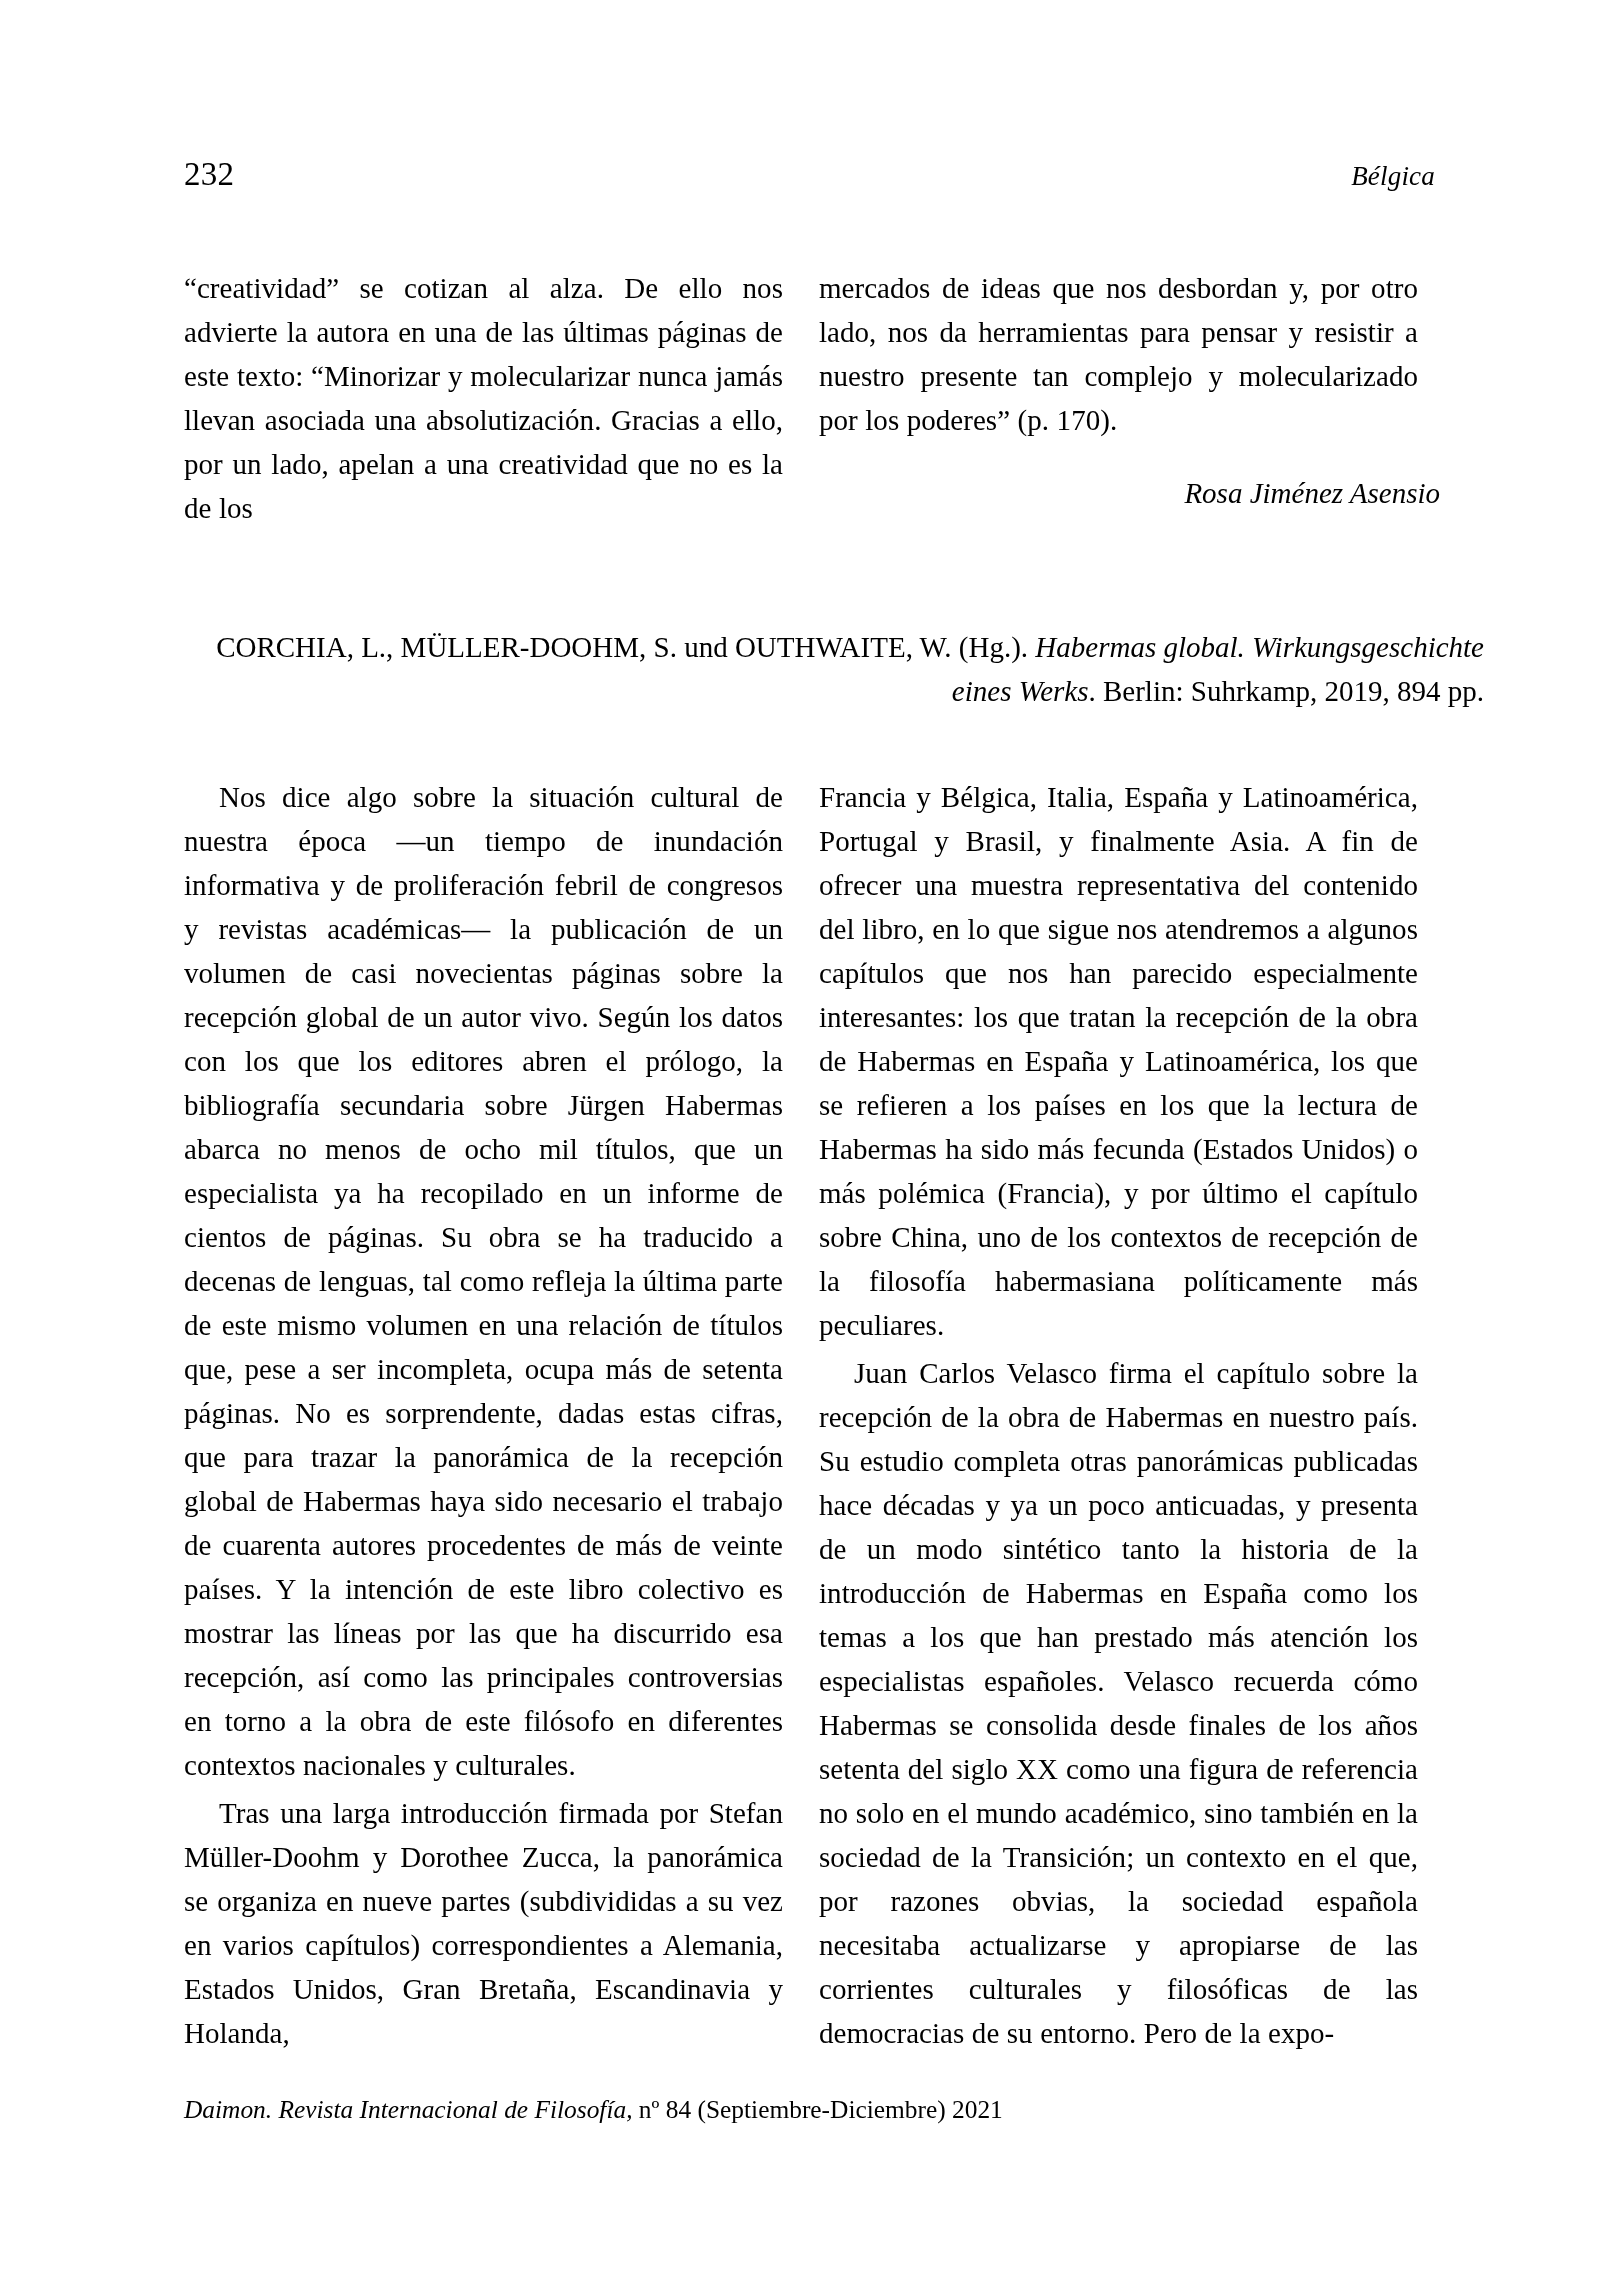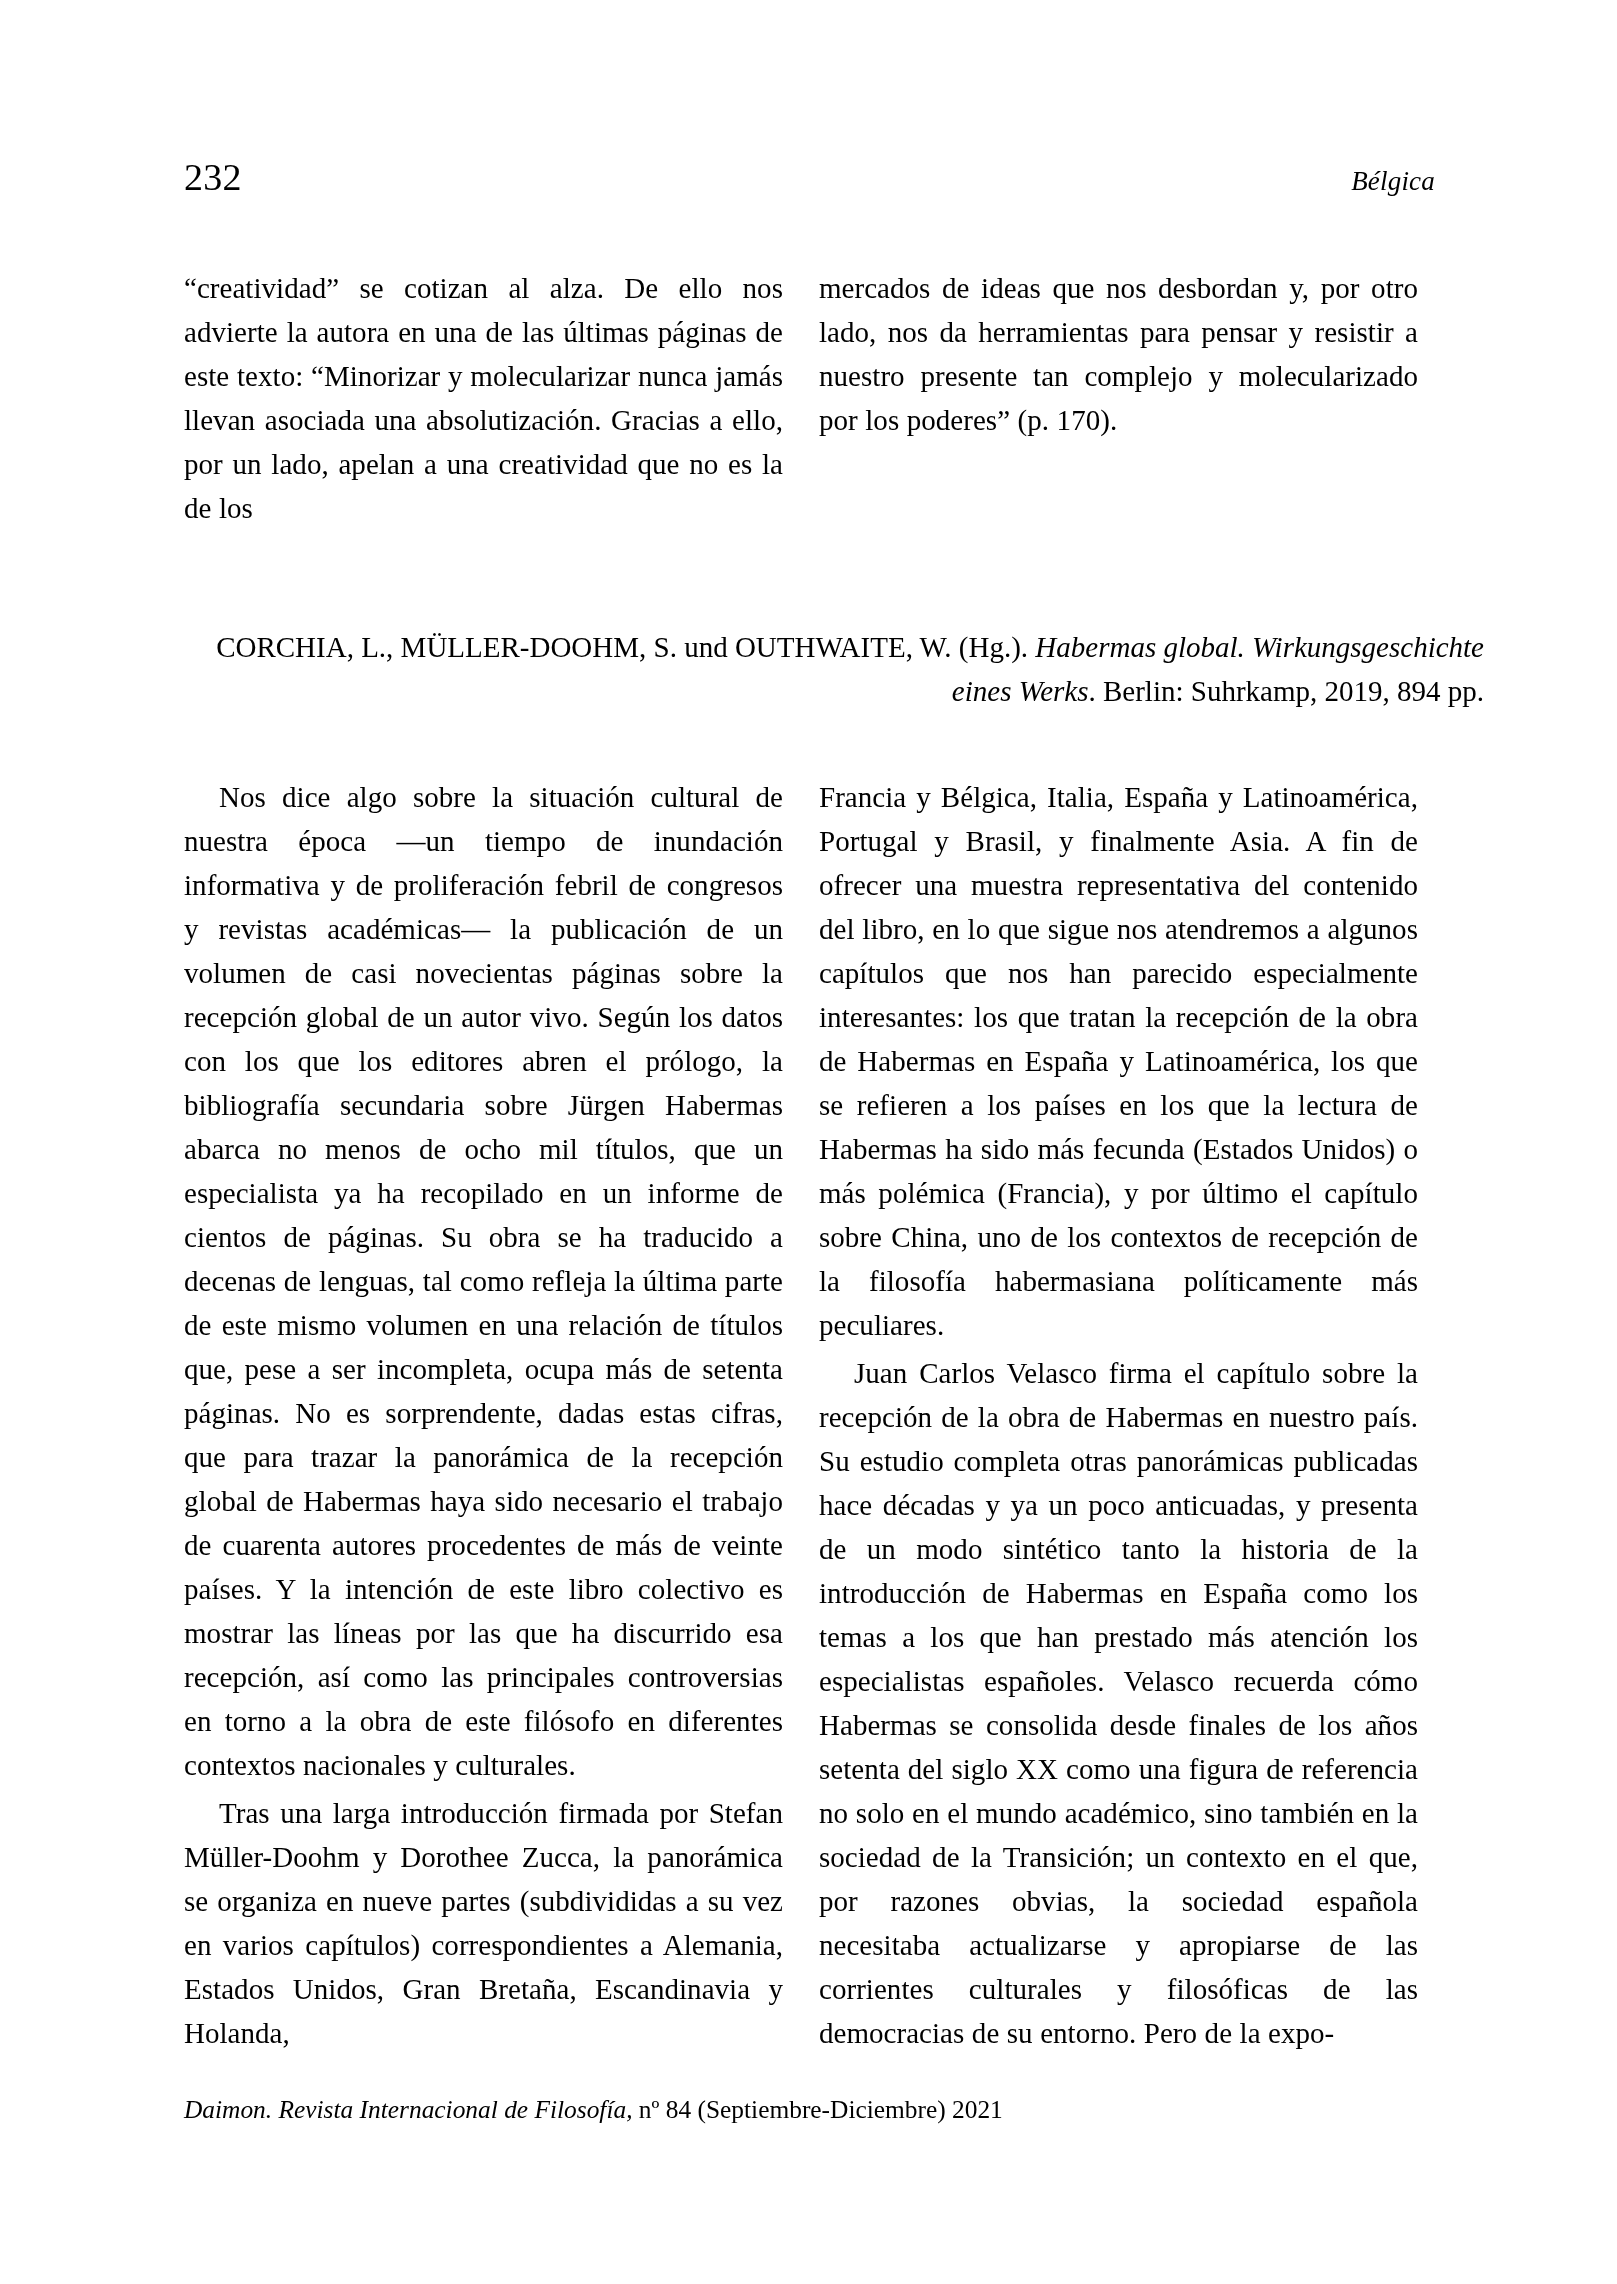--- a/index.html
+++ b/index.html
@@ -31,21 +31,21 @@
     position: absolute;
     left: 184px;
     top: 158px;
     width: 1251px;
     height: 47px;
     display: flex;
     align-items: baseline;
     justify-content: space-between;
   }
   .folio {
-    font-size: 38px;
+    font-size: 33px;
     line-height: 1;
     letter-spacing: 0.2px;
   }
   .running-title {
     font-style: italic;
     font-size: 27px;
     line-height: 1;
     letter-spacing: 0.2px;
   }
 
@@ -134,20 +134,21 @@
 
   <div class="cols" id="tail-block">
     <div class="col">
       <p class="body">“creatividad” se cotizan al alza. De ello nos advierte la autora en una de las últimas páginas de este texto: “Minorizar y molecularizar nunca jamás llevan asociada una absolutización. Gracias a ello, por un lado, apelan a una creatividad que no es la de los</p>
     </div>
     <div class="col">
       <p class="body">mercados de ideas que nos desbordan y, por otro lado, nos da herramientas para pensar y resistir a nuestro presente tan complejo y molecularizado por los poderes” (p. 170).</p>
     </div>
   </div>
 
+  <div class="signature">Rosa Jiménez Asensio</div>
 
   <div class="citation">
     <span>CORCHIA, L., MÜLLER-DOOHM, S. und OUTHWAITE, W. (Hg.).</span>
     <i>Habermas global.</i>
     <i>Wirkungsgeschichte eines Werks</i><span>. Berlin: Suhrkamp, 2019, 894 pp.</span>
   </div>
 
   <div class="cols" id="review-block">
     <div class="col">
       <p class="body indent">Nos dice algo sobre la situación cultural de nuestra época —un tiempo de inundación informativa y de proliferación febril de congresos y revistas académicas— la publicación de un volumen de casi novecientas páginas sobre la recepción global de un autor vivo. Según los datos con los que los editores abren el prólogo, la bibliografía secundaria sobre Jürgen Habermas abarca no menos de ocho mil títulos, que un especialista ya ha recopilado en un informe de cientos de páginas. Su obra se ha traducido a decenas de lenguas, tal como refleja la última parte de este mismo volumen en una relación de títulos que, pese a ser incompleta, ocupa más de setenta páginas. No es sorprendente, dadas estas cifras, que para trazar la panorámica de la recepción global de Habermas haya sido necesario el trabajo de cuarenta autores procedentes de más de veinte países. Y la intención de este libro colectivo es mostrar las líneas por las que ha discurrido esa recepción, así como las principales controversias en torno a la obra de este filósofo en diferentes contextos nacionales y culturales.</p>

